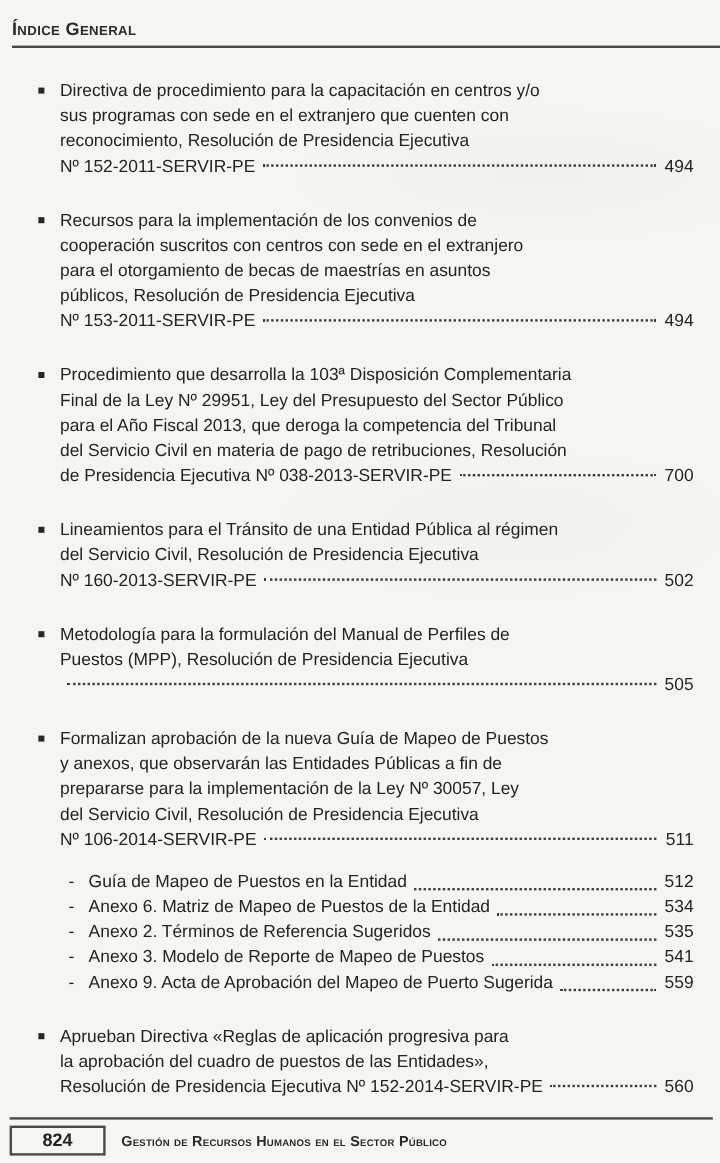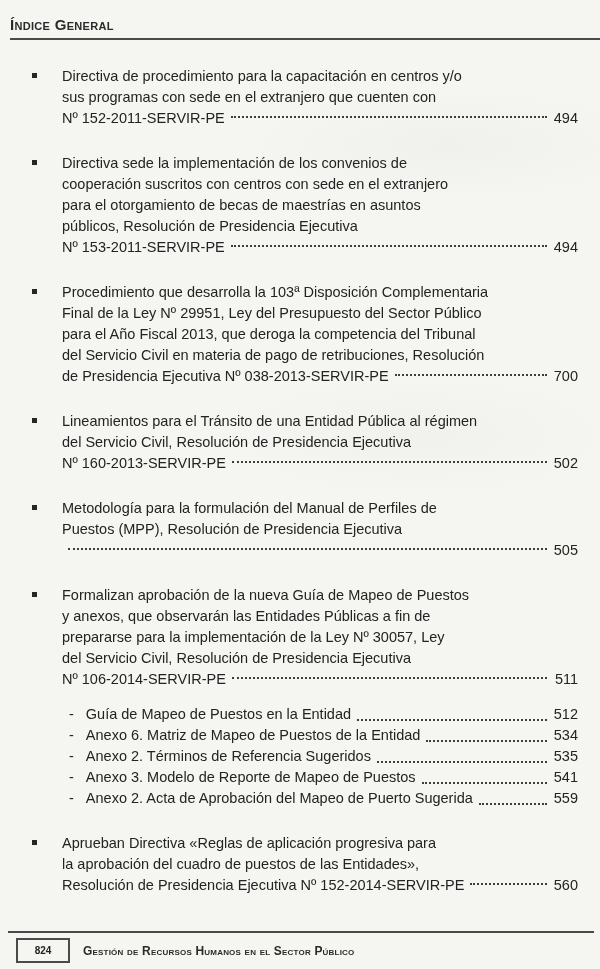--- a/index.html
+++ b/index.html
@@ -38,21 +38,20 @@
   }
   
   .toc {
     padding: 26px 22px 0 32px;
     font-size: 14.5px;
     line-height: 21px;
   }
   .toc-item {
     display: flex;
     margin-bottom: 24px;
-    gap: 12px;
   }
   .sq-bullet {
     width: 5px;
     height: 5px;
     background: #262626;
     margin-top: 7px;
     flex: 0 0 5px;
   }
   .entry-body {
     margin-left: 13px;
@@ -99,28 +98,28 @@
     border-top: 2px solid #4a4a4a;
     margin: 0 6px 0 8px;
   }
   .footer-row {
     display: flex;
     align-items: center;
     margin-top: 5px;
   }
   .pagenum-box {
     border: 2px solid #4a4a4a;
-    margin-left: 16px;
-    width: 54px;
+    margin-left: 8px;
+    width: 80px;
     height: 25px;
     display: flex;
     align-items: center;
     justify-content: center;
     font-weight: bold;
-    font-size: 10px;
+    font-size: 15px;
     color: #222;
   }
   .book-title {
     margin-left: 13px;
     font-variant: small-caps;
     font-weight: bold;
     font-size: 12px;
     letter-spacing: 0.2px;
     color: #2a2a2a;
   }
@@ -135,32 +134,33 @@
     <div class="header-rule"></div>
   </div>
 
   <div class="toc">
 
     <div class="toc-item">
       <span class="sq-bullet"></span>
       <div class="entry-body">
         <div>Directiva de procedimiento para la capacitación en centros y/o</div>
         <div>sus programas con sede en el extranjero que cuenten con</div>
+        <div>reconocimiento, Resolución de Presidencia Ejecutiva</div>
         <div class="leader-row">
           <span class="leader-text">Nº 152-2011-SERVIR-PE</span>
           <span class="dots"></span>
           <span class="pageref">494</span>
         </div>
       </div>
     </div>
 
     <div class="toc-item">
       <span class="sq-bullet"></span>
       <div class="entry-body">
-        <div>Directiva sede la implementación de los convenios de</div>
+        <div>Recursos para la implementación de los convenios de</div>
         <div>cooperación suscritos con centros con sede en el extranjero</div>
         <div>para el otorgamiento de becas de maestrías en asuntos</div>
         <div>públicos, Resolución de Presidencia Ejecutiva</div>
         <div class="leader-row">
           <span class="leader-text">Nº 153-2011-SERVIR-PE</span>
           <span class="dots"></span>
           <span class="pageref">494</span>
         </div>
       </div>
     </div>
@@ -238,21 +238,21 @@
             <span class="pageref">535</span>
           </div>
           <div class="sub-item">
             <span class="dash">-</span>
             <span class="sub-text">Anexo 3. Modelo de Reporte de Mapeo de Puestos</span>
             <span class="dots"></span>
             <span class="pageref">541</span>
           </div>
           <div class="sub-item">
             <span class="dash">-</span>
-            <span class="sub-text">Anexo 2. Acta de Aprobación del Mapeo de Puerto Sugerida</span>
+            <span class="sub-text">Anexo 9. Acta de Aprobación del Mapeo de Puerto Sugerida</span>
             <span class="dots"></span>
             <span class="pageref">559</span>
           </div>
         </div>
       </div>
     </div>
 
     <div class="toc-item">
       <span class="sq-bullet"></span>
       <div class="entry-body">

